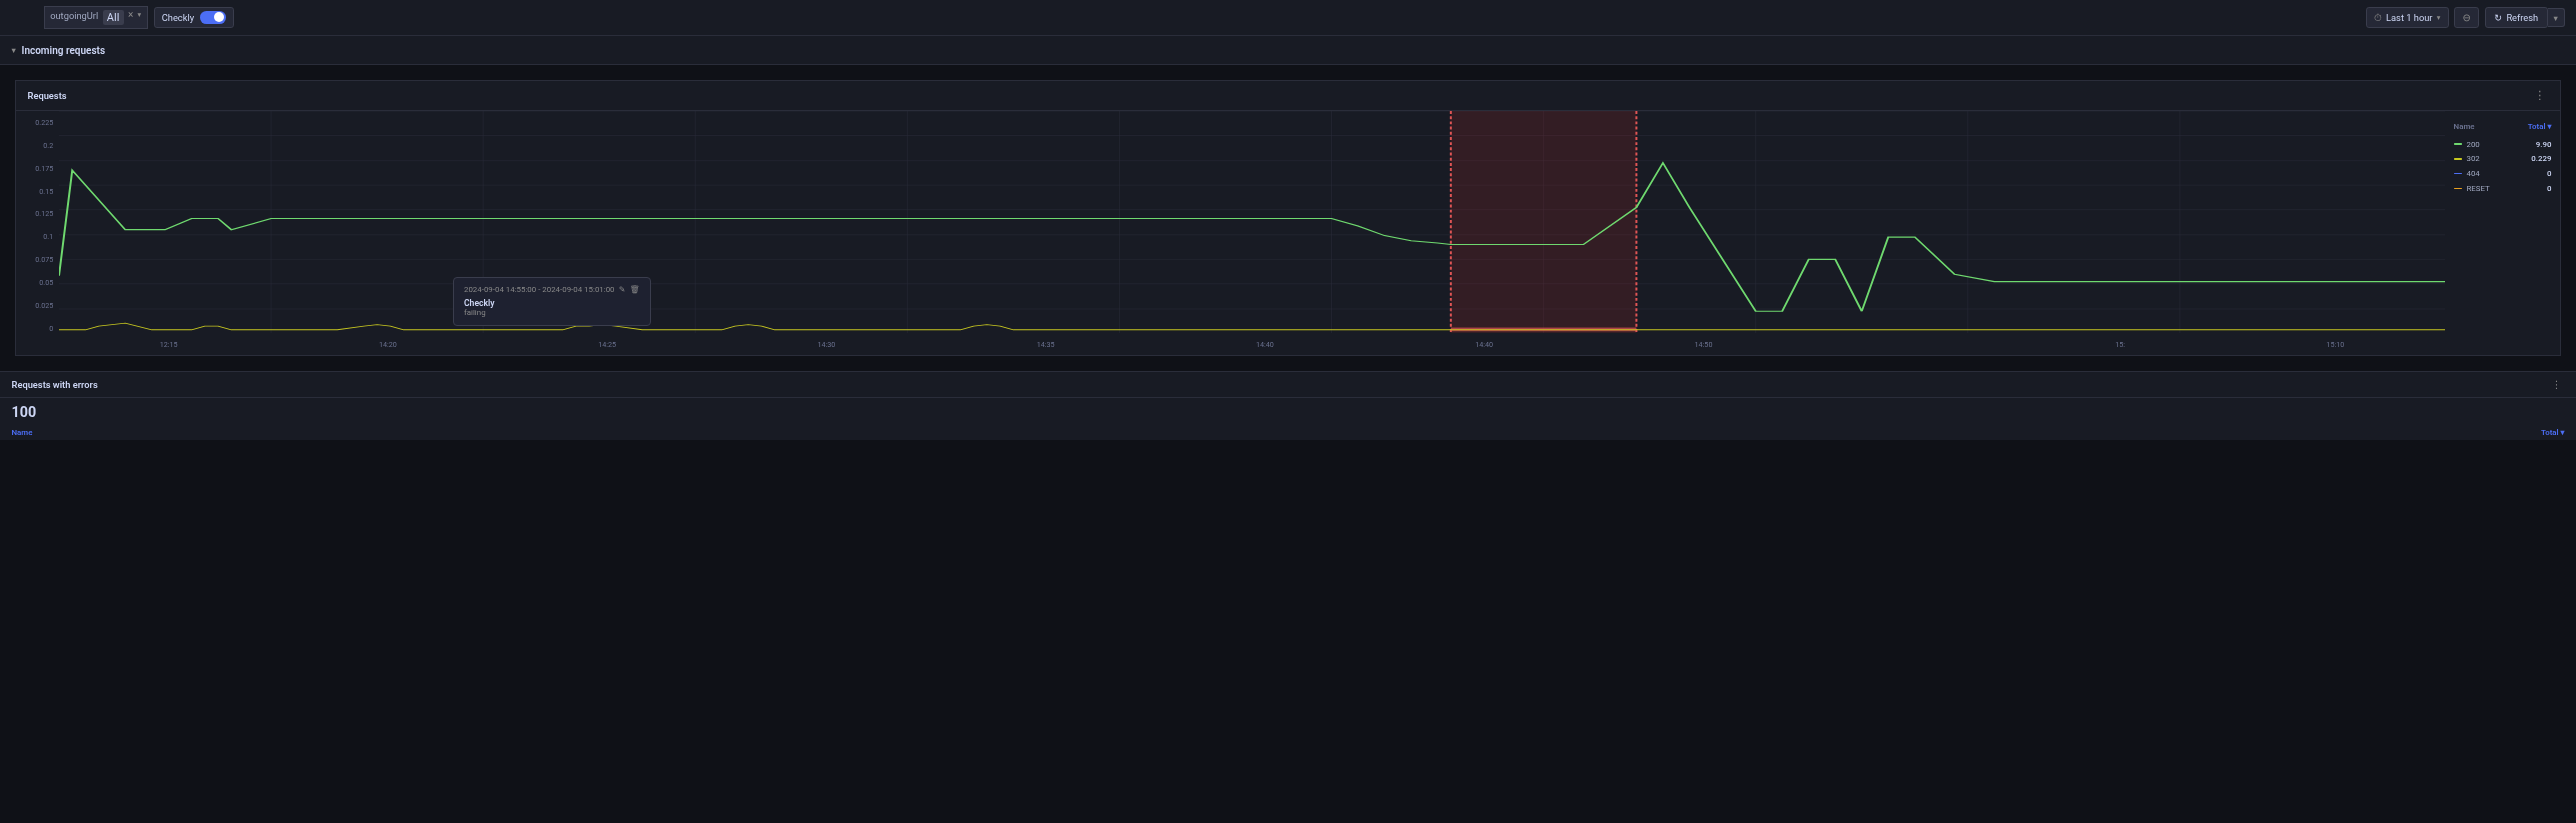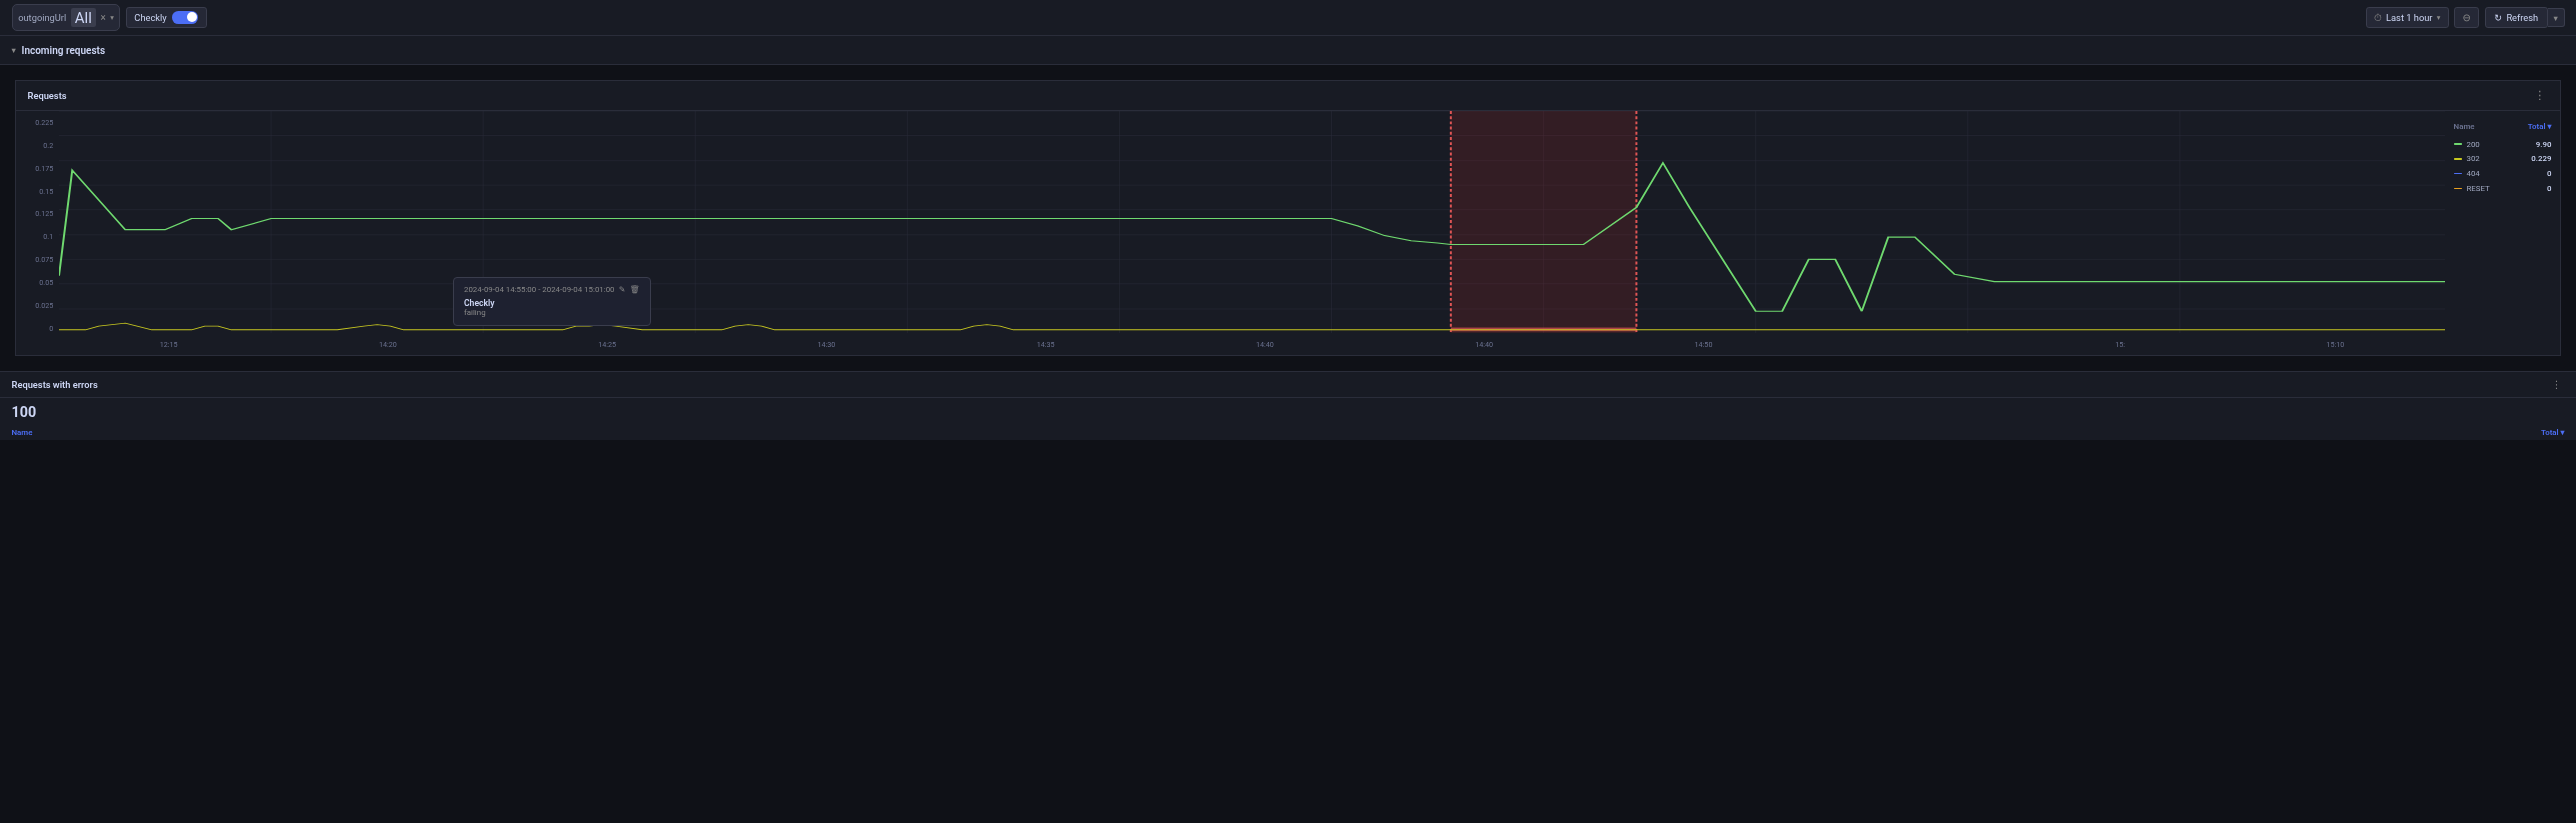--- a/index.html
+++ b/index.html
@@ -23,36 +23,36 @@
       height: 36px;
       border-bottom: 0.7px solid #2a2d3a;
     }
     .top-bar-left {
       display: flex;
       align-items: center;
       gap: 5.7px;
     }
     .filter-pill {
       display: flex;
-      align-items: center;
       background: #252836;
       border: 0.7px solid #3a3d4d;
-      border-radius: 5px;
+      border-radius: 0;
       padding: 2.9px 5.7px;
       gap: 4.3px;
       font-size: 9.3px;
+      margin-left: 32px;
     }
     .filter-pill-label {
       color: #a0a8c0;
     }
     .pill-badge {
       background: #3a3d4d;
       border-radius: 2.1px;
       padding: 0.7px 4.3px;
-      font-size: 15px;
+      font-size: 11px;
       color: #cdd6f4;
     }
     .close-icon {
       color: #888;
       cursor: pointer;
       font-size: 10px;
       line-height: 1;
     }
     .dropdown-arrow {
       color: #888;

